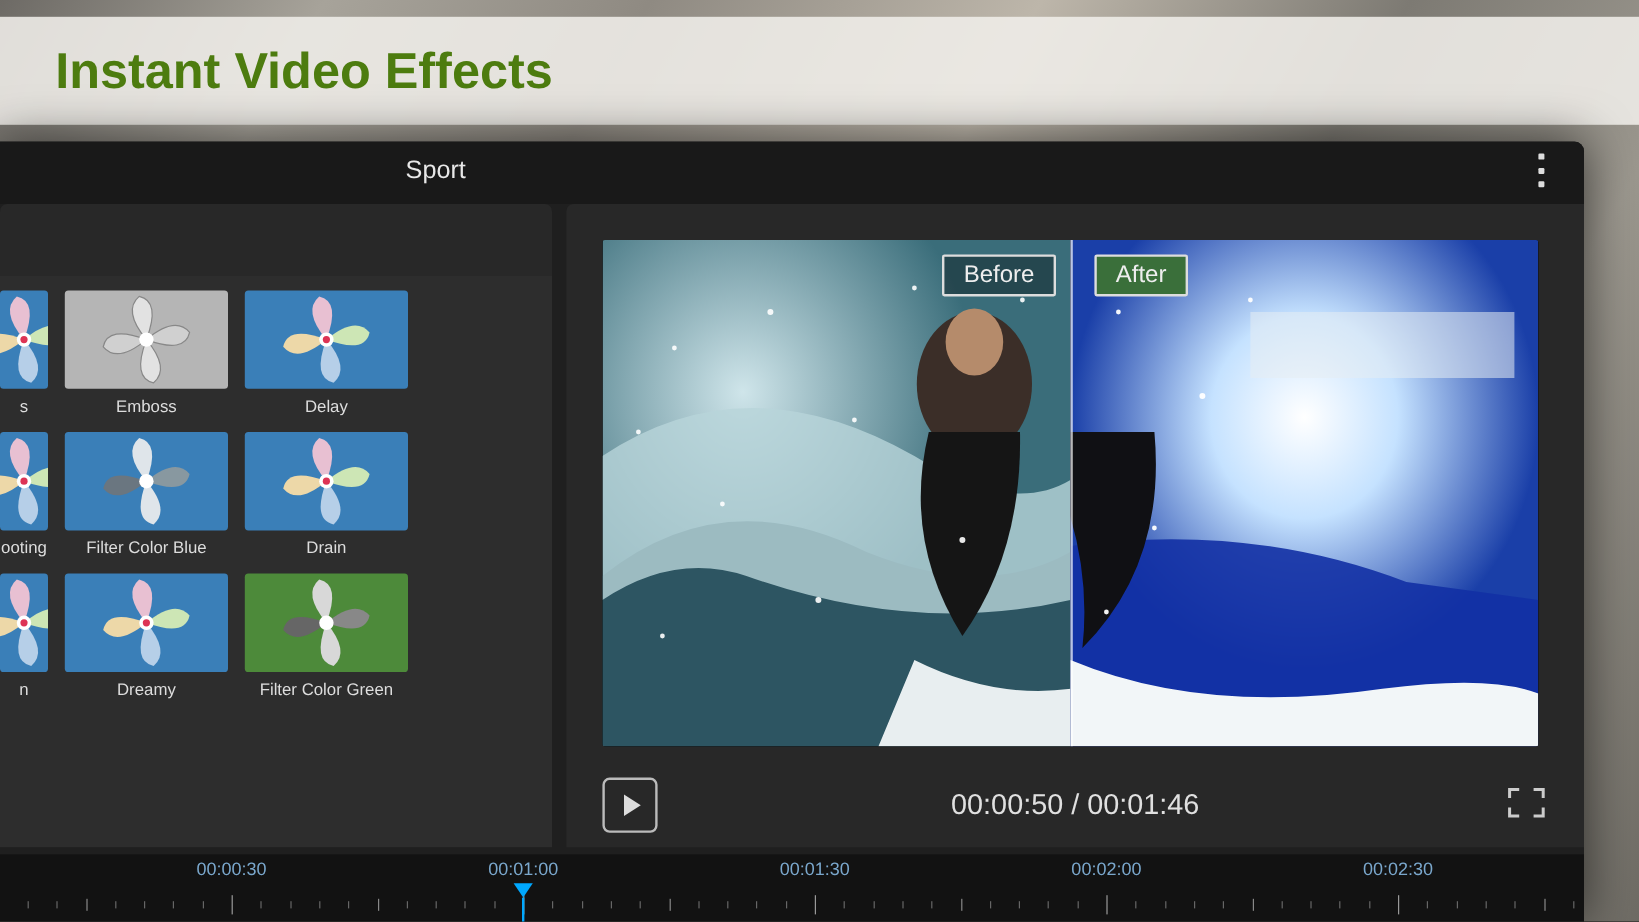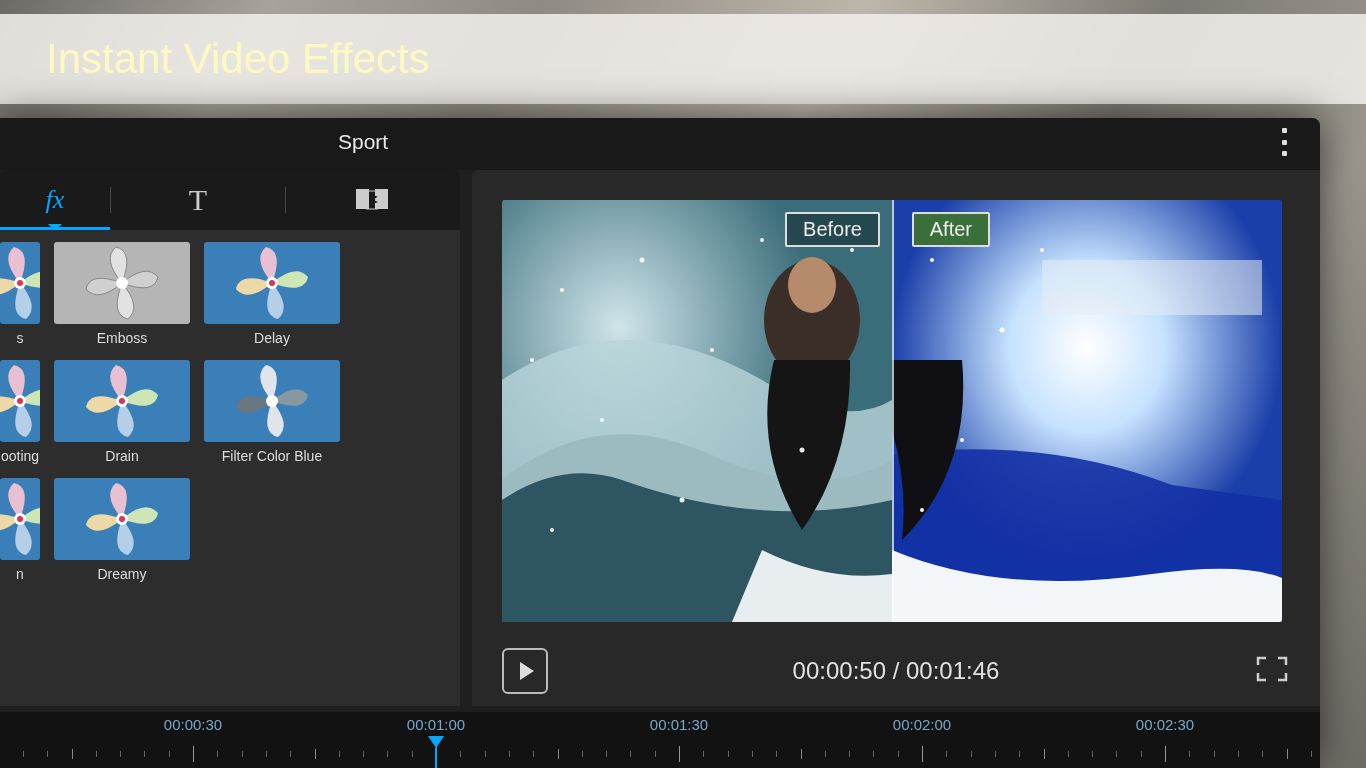--- a/index.html
+++ b/index.html
@@ -1,18 +1,18 @@
 <!DOCTYPE html>
 <html><head>
 <meta charset="utf-8">
 <style>
   html,body{margin:0;padding:0;width:1366px;height:768px;font-family:"Segoe UI",Arial,sans-serif;overflow:hidden;background:#000;}
   .bg{position:absolute;inset:0;background:linear-gradient(120deg,#6d6a65 0%,#a7a39a 15%,#8f8a82 30%,#bdb6aa 48%,#7d7a73 65%,#9b978e 80%,#6e6b64 100%);filter:blur(0px);}
   .banner{position:absolute;left:0;top:14px;width:1366px;height:90px;background:rgba(240,238,233,0.88);display:flex;flex-direction:column;justify-content:center;padding-left:46px;box-sizing:border-box;}
-  .banner .title{font-size:42px;font-weight:400;color:#fef9c3;line-height:1;}
+  .banner .title{font-size:42px;font-weight:700;color:#4d7c0f;line-height:1;}
   .banner .subtitle{font-size:24px;font-weight:400;color:#2a2a2a;margin-left:86px;margin-top:4px;}
   .app{position:absolute;left:0;top:118px;width:1320px;height:650px;background:#1f1f1f;border-top-right-radius:8px;overflow:hidden;box-shadow:0 0 40px rgba(0,0,0,0.6);}
   .topbar{position:absolute;left:0;top:0;width:100%;height:52px;background:#191919;display:flex;align-items:center;}
   .topbar .project{position:absolute;left:338px;top:12px;font-size:21px;color:#e8e8e8;}
   .topbar .more{position:absolute;right:24px;top:10px;width:24px;height:28px;display:flex;flex-direction:column;justify-content:space-between;align-items:center;cursor:pointer;}
   .topbar .more span{width:5px;height:5px;background:#ddd;border-radius:1px;}
   .left-panel{position:absolute;left:0;top:52px;width:460px;height:536px;background:#282828;border-radius:6px 6px 0 0;overflow:hidden;}
   .tabs{height:60px;background:#1a1a1a;display:flex;align-items:center;}
   .tab{flex:1;display:flex;align-items:center;justify-content:center;height:100%;cursor:pointer;position:relative;}
   .tab.active{}
@@ -68,41 +68,20 @@
   <div class="topbar">
     <div class="project">Sport</div>
     <div class="more">
         <span></span>
         <span></span>
         <span></span>
       </div>
   </div>
 
   <div class="left-panel">
-    <div class="tabs">
-      <div class="tab active" style="flex:0 0 110px;">
-        <span class="fx-icon">fx</span>
-        <div class="active-underline">
-            <div class="active-caret"></div>
-          </div>
-      </div>
-      <div class="tab-sep"></div>
-      <div class="tab">
-        <span class="t-icon">T</span>
-      </div>
-      <div class="tab-sep"></div>
-      <div class="tab">
-        <svg width="34" height="26" viewBox="0 0 34 26">
-          <rect x="0" y="2" width="13" height="20" fill="#ccc"></rect>
-          <rect x="19" y="2" width="13" height="20" fill="#ccc"></rect>
-          <path d="M10 4 L22 4 L22 22 L10 22 Z" fill="none" stroke="#ccc" stroke-width="1"></path>
-          <path d="M14 8 l6 2 l-5 3 l5 2 l-6 2" fill="none" stroke="#1a1a1a" stroke-width="1.5"></path>
-        </svg>
-      </div>
-    </div>
 
     <div class="fx-grid">
       <div class="fx-row">
         <div class="fx-item partial-left">
           <div class="fx-thumb">
               <svg class="swirl" viewBox="0 0 80 80">
                 <g transform="translate(40 40)">
                   <path d="M0 0 Q-20 -24 -6 -36 Q12 -32 0 0" fill="#e8c0d2"></path>
                   <path d="M0 0 Q24 -20 36 -6 Q32 12 0 0" fill="#cde6b5"></path>
                   <path d="M0 0 Q20 24 6 36 Q-12 32 0 0" fill="#b6cfe8"></path>
@@ -157,45 +136,45 @@
                   <circle r="3" fill="#d35"></circle>
                 </g>
               </svg>
             </div>
           <div class="fx-label">ooting</div>
         </div>
         <div class="fx-item">
           <div class="fx-thumb">
               <svg class="swirl" viewBox="0 0 80 80">
                 <g transform="translate(40 40)">
-                  <path d="M0 0 Q-20 -24 -6 -36 Q12 -32 0 0" fill="#e8c0d2"></path>
-                  <path d="M0 0 Q24 -20 36 -6 Q32 12 0 0" fill="#cde6b5"></path>
-                  <path d="M0 0 Q20 24 6 36 Q-12 32 0 0" fill="#b6cfe8"></path>
-                  <path d="M0 0 Q-24 20 -36 6 Q-32 -12 0 0" fill="#edd8a8"></path>
-                  <circle r="6" fill="#fff"></circle>
-                  <circle r="3" fill="#d35"></circle>
-                </g>
-              </svg>
-            </div>
-          <div class="fx-label">Drain</div>
-        </div>
-        <div class="fx-item">
-          <div class="fx-thumb">
-              <svg class="swirl" viewBox="0 0 80 80">
-                <g transform="translate(40 40)">
                   <path d="M0 0 Q-20 -24 -6 -36 Q12 -32 0 0" fill="#dfe5ea"></path>
                   <path d="M0 0 Q24 -20 36 -6 Q32 12 0 0" fill="#8898a0"></path>
                   <path d="M0 0 Q20 24 6 36 Q-12 32 0 0" fill="#dfe5ea"></path>
                   <path d="M0 0 Q-24 20 -36 6 Q-32 -12 0 0" fill="#6a7680"></path>
                   <circle r="6" fill="#fff"></circle>
                 </g>
               </svg>
             </div>
           <div class="fx-label">Filter Color Blue</div>
         </div>
+        <div class="fx-item">
+          <div class="fx-thumb">
+              <svg class="swirl" viewBox="0 0 80 80">
+                <g transform="translate(40 40)">
+                  <path d="M0 0 Q-20 -24 -6 -36 Q12 -32 0 0" fill="#e8c0d2"></path>
+                  <path d="M0 0 Q24 -20 36 -6 Q32 12 0 0" fill="#cde6b5"></path>
+                  <path d="M0 0 Q20 24 6 36 Q-12 32 0 0" fill="#b6cfe8"></path>
+                  <path d="M0 0 Q-24 20 -36 6 Q-32 -12 0 0" fill="#edd8a8"></path>
+                  <circle r="6" fill="#fff"></circle>
+                  <circle r="3" fill="#d35"></circle>
+                </g>
+              </svg>
+            </div>
+          <div class="fx-label">Drain</div>
+        </div>
       </div>
       <div class="fx-row">
         <div class="fx-item partial-left">
           <div class="fx-thumb">
               <svg class="swirl" viewBox="0 0 80 80">
                 <g transform="translate(40 40)">
                   <path d="M0 0 Q-20 -24 -6 -36 Q12 -32 0 0" fill="#e8c0d2"></path>
                   <path d="M0 0 Q24 -20 36 -6 Q32 12 0 0" fill="#cde6b5"></path>
                   <path d="M0 0 Q20 24 6 36 Q-12 32 0 0" fill="#b6cfe8"></path>
                   <path d="M0 0 Q-24 20 -36 6 Q-32 -12 0 0" fill="#edd8a8"></path>
@@ -213,20 +192,34 @@
                   <path d="M0 0 Q-20 -24 -6 -36 Q12 -32 0 0" fill="#e8c0d2"></path>
                   <path d="M0 0 Q24 -20 36 -6 Q32 12 0 0" fill="#cde6b5"></path>
                   <path d="M0 0 Q20 24 6 36 Q-12 32 0 0" fill="#b6cfe8"></path>
                   <path d="M0 0 Q-24 20 -36 6 Q-32 -12 0 0" fill="#edd8a8"></path>
                   <circle r="6" fill="#fff"></circle>
                   <circle r="3" fill="#d35"></circle>
                 </g>
               </svg>
             </div>
           <div class="fx-label">Dreamy</div>
+        </div>
+        <div class="fx-item">
+          <div class="fx-thumb" style="background:#4d8a3a;">
+              <svg class="swirl" viewBox="0 0 80 80">
+                <g transform="translate(40 40)">
+                  <path d="M0 0 Q-20 -24 -6 -36 Q12 -32 0 0" fill="#d8d8d8"></path>
+                  <path d="M0 0 Q24 -20 36 -6 Q32 12 0 0" fill="#888"></path>
+                  <path d="M0 0 Q20 24 6 36 Q-12 32 0 0" fill="#d8d8d8"></path>
+                  <path d="M0 0 Q-24 20 -36 6 Q-32 -12 0 0" fill="#666"></path>
+                  <circle r="6" fill="#fff"></circle>
+                </g>
+              </svg>
+            </div>
+          <div class="fx-label">Filter Color Green</div>
         </div>
       </div>
     </div>
   </div>
 
   <div class="preview-panel">
     <div class="preview-area">
       <div class="video-before">
         <svg width="100%" height="100%" viewBox="0 0 390 422" preserveAspectRatio="none">
           <defs>

